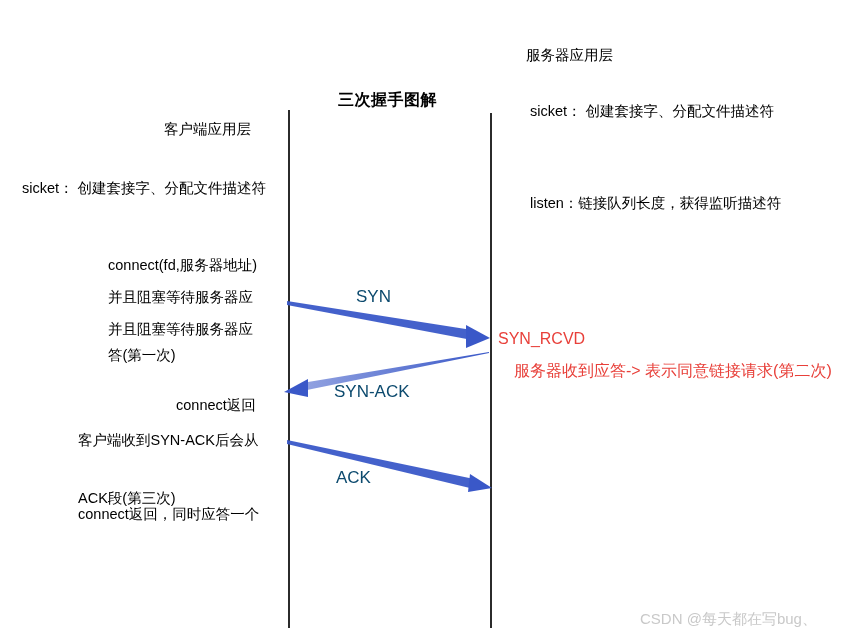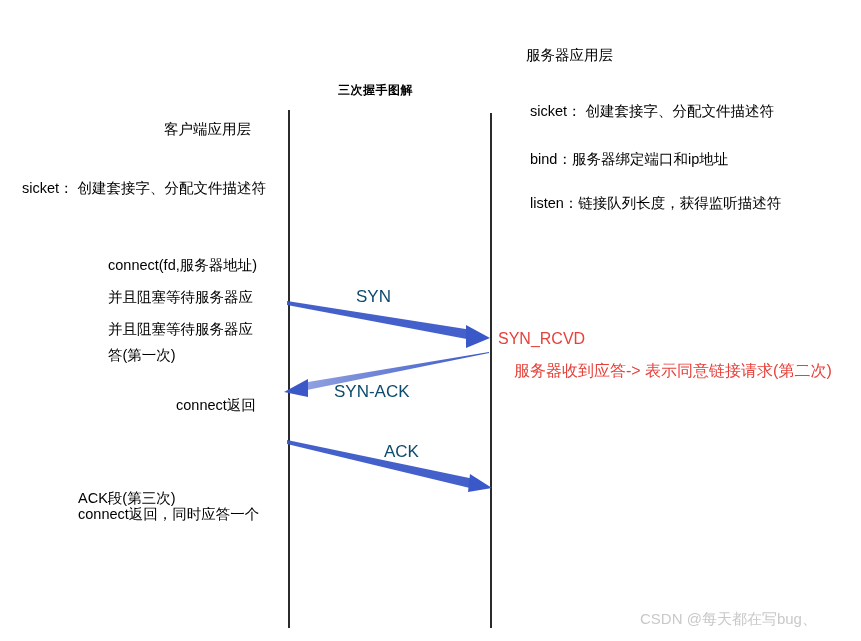--- a/index.html
+++ b/index.html
@@ -15,23 +15,24 @@
     overflow: hidden;
     font-family: "Liberation Sans", "DejaVu Sans", sans-serif;
     color: #000000;
   }
   .lbl {
     position: absolute;
     white-space: nowrap;
     line-height: 1.0;
   }
   .title {
-    font-size: 12px;
+    font-size: 16px;
     font-weight: bold;
     letter-spacing: 0.5px;
+    margin-top: 8px;
   }
   .txt {
     font-size: 14.5px;
     font-weight: normal;
   }
   .red {
     color: #e8403a;
   }
   .red-lg {
     font-size: 16px;
@@ -74,27 +75,27 @@
 
   <div class="lbl txt" style="left:22px; top:181px;">sicket： 创建套接字、分配文件描述符</div>
 
   <div class="lbl txt" style="left:108px; top:258px;">connect(fd,服务器地址)</div>
   <div class="lbl txt" style="left:108px; top:290px;">并且阻塞等待服务器应</div>
   <div class="lbl txt" style="left:108px; top:322px;">并且阻塞等待服务器应</div>
   <div class="lbl txt" style="left:108px; top:348px;">答(第一次)</div>
 
   <div class="lbl txt" style="left:176px; top:398px;">connect返回</div>
 
+  <div class="lbl txt" style="left:78px; top:433px;">客户端收到SYN-ACK后会从</div>
   <div class="lbl txt" style="left:78px; top:459px;margin-top:48px;">connect返回，同时应答一个</div>
   <div class="lbl txt" style="left:78px; top:491px;text-align:center;">ACK段(第三次)</div>
 
   <div class="lbl txt" style="left:526px; top:48px;">服务器应用层</div>
 
   <div class="lbl txt" style="left:530px; top:104px;">sicket： 创建套接字、分配文件描述符</div>
-  <div class="lbl txt" style="left:530px; top:152px;">bind：服务器绑定端口和ip地址</div>
   <div class="lbl txt" style="left:530px; top:196px;">listen：链接队列长度，获得监听描述符</div>
 
   <div class="lbl red red-lg" style="left:498px; top:331px;">SYN_RCVD</div>
   <div class="lbl red red-lg" style="left:514px; top:363px;">服务器收到应答-&gt; 表示同意链接请求(第二次)</div>
 
   <svg id="arrows" viewBox="0 0 861 641" xmlns="http://www.w3.org/2000/svg">
     <defs>
       <linearGradient id="fadeSyn" x1="0" y1="0" x2="1" y2="0">
         <stop offset="0%" stop-color="#3a58c8" stop-opacity="0.55"></stop>
         <stop offset="100%" stop-color="#3a58c8" stop-opacity="1"></stop>
@@ -112,17 +113,17 @@
     </g>
 
     <g>
       <polygon points="287,440 474,479 474,489 287,444" fill="#3a58c8" opacity="0.95"></polygon>
       <polygon points="470,474 492,488 468,492" fill="#3a58c8"></polygon>
     </g>
   </svg>
 
   <div class="lbl arrow-lbl" style="left:356px; top:288px;">SYN</div>
   <div class="lbl arrow-lbl" style="left:334px; top:383px;">SYN-ACK</div>
-  <div class="lbl arrow-lbl" style="left:336px; top:443px;margin-left:48px;">ACK</div>
+  <div class="lbl arrow-lbl" style="left:336px; top:469px;">ACK</div>
 
   <div class="watermark" style="left:640px; top:610px;">CSDN @每天都在写bug、</div>
 
 </div>
 
 </body></html>

